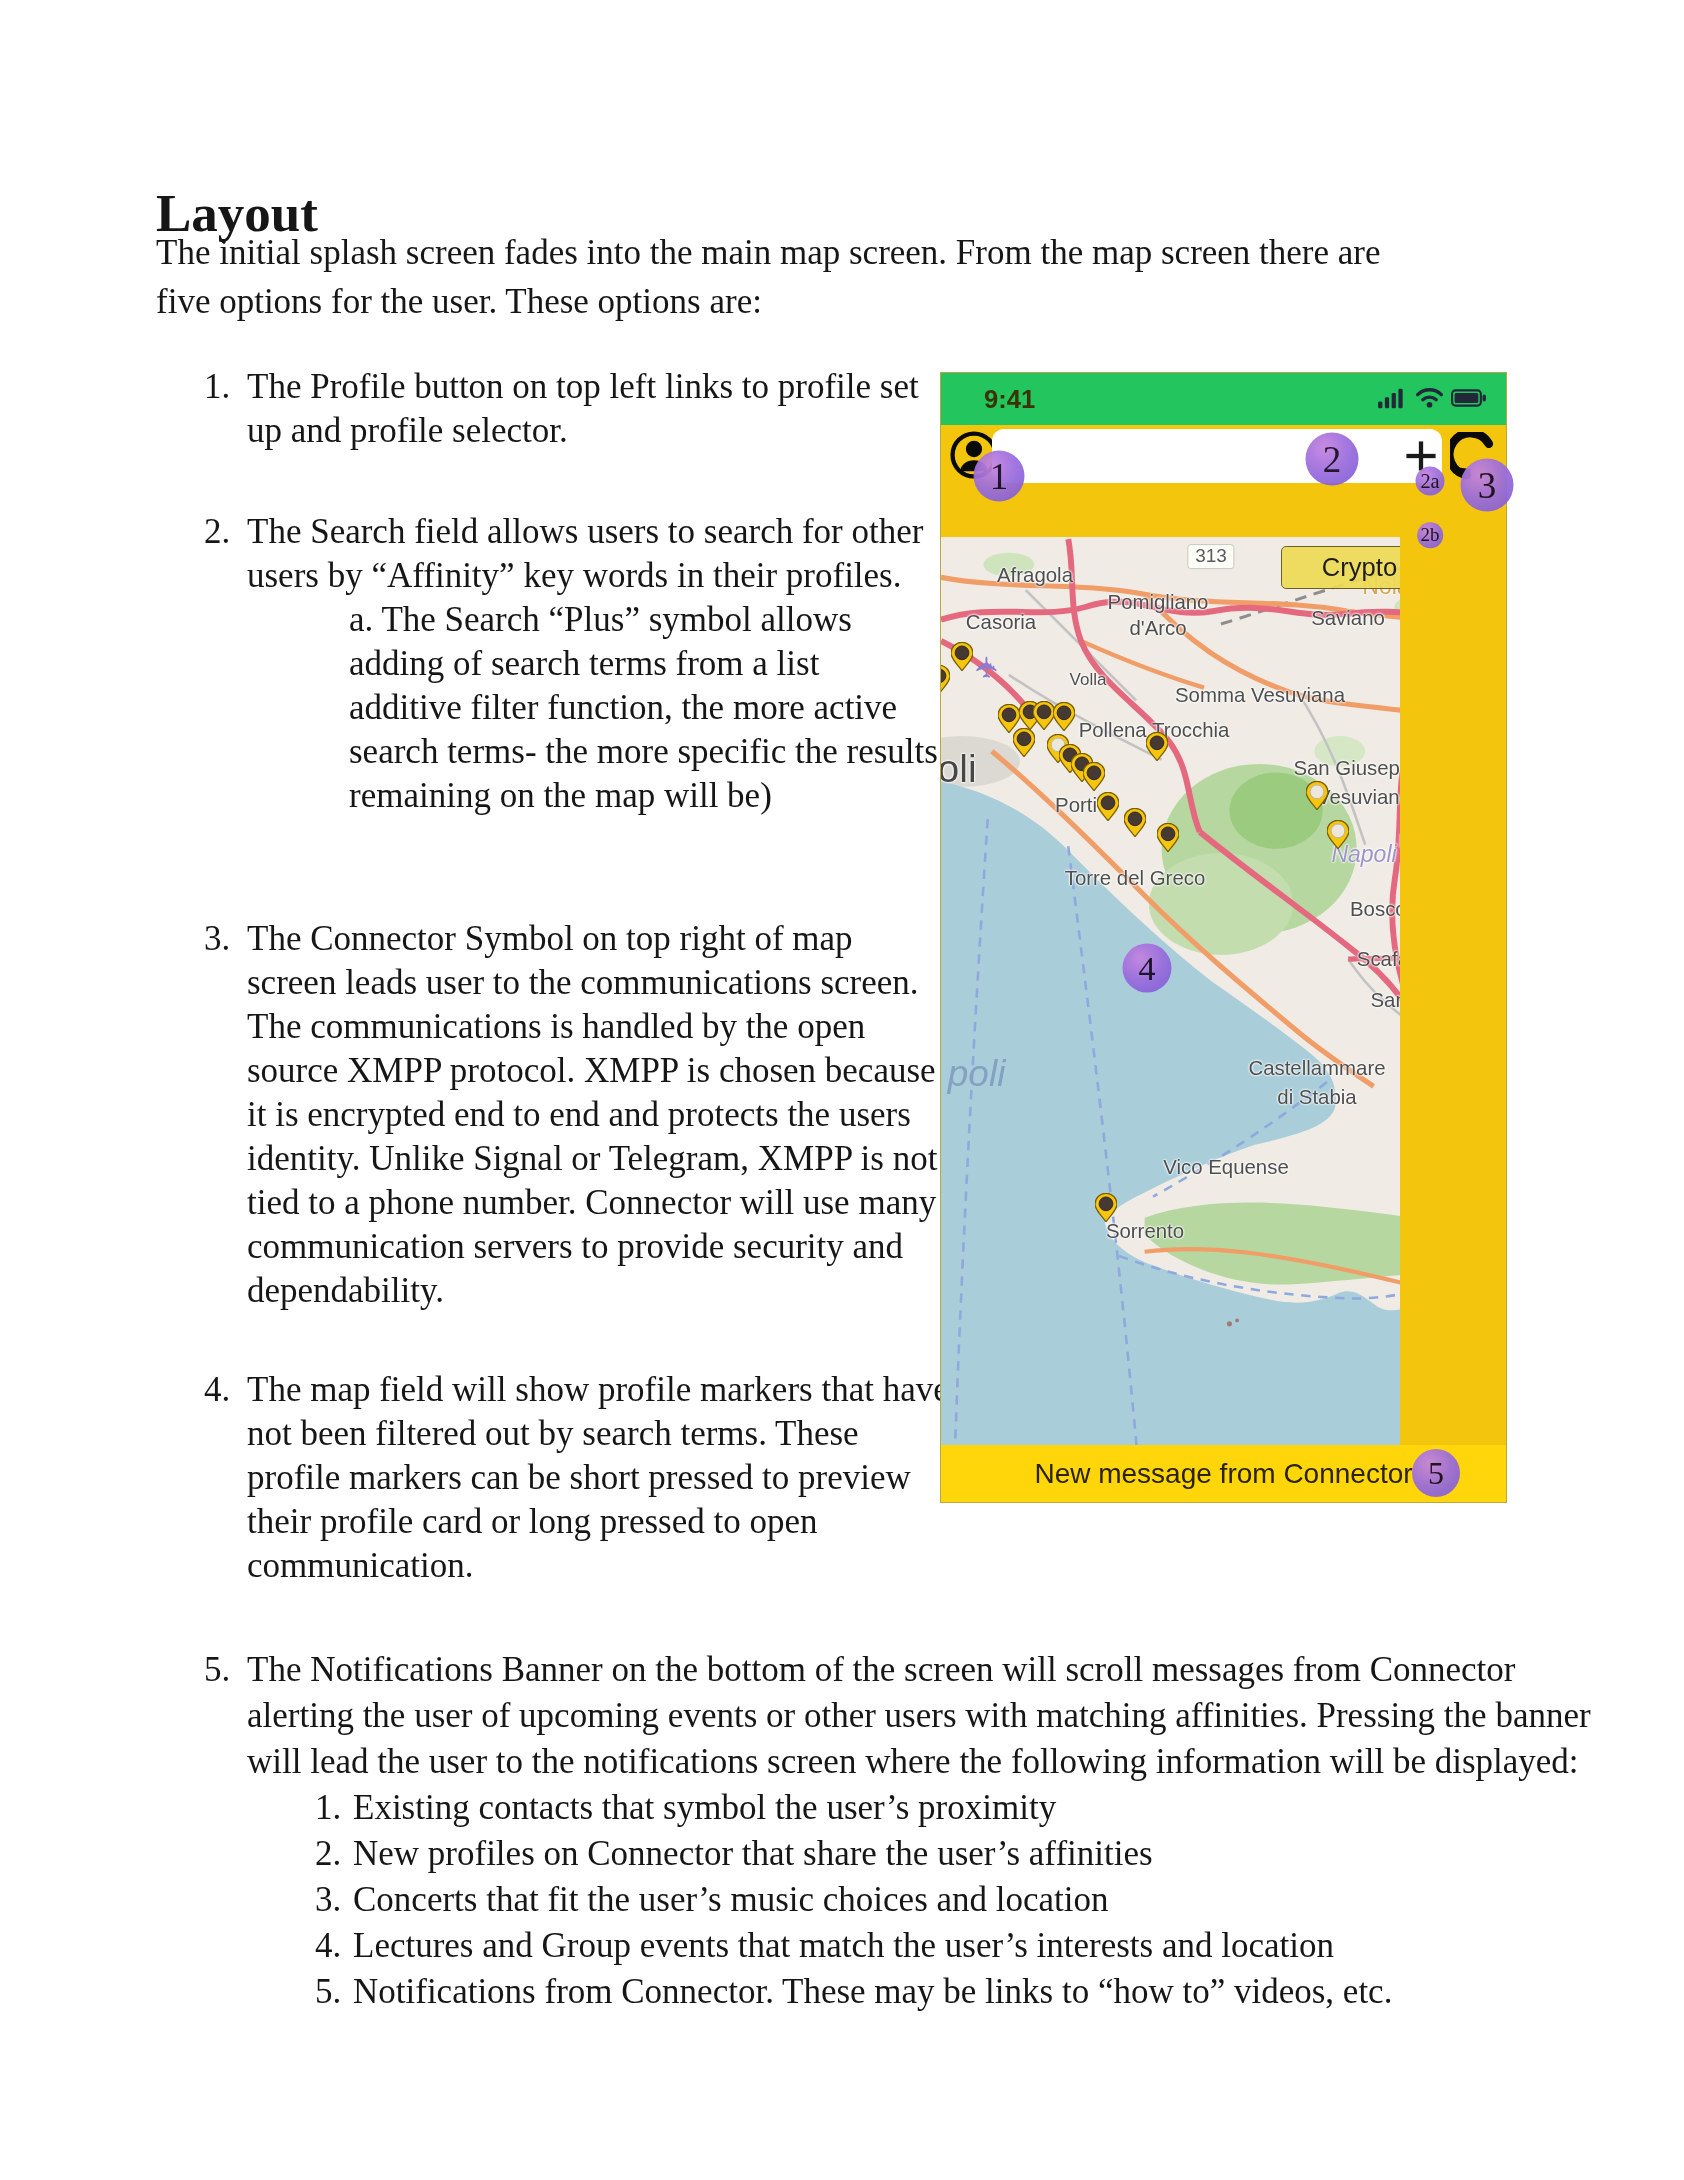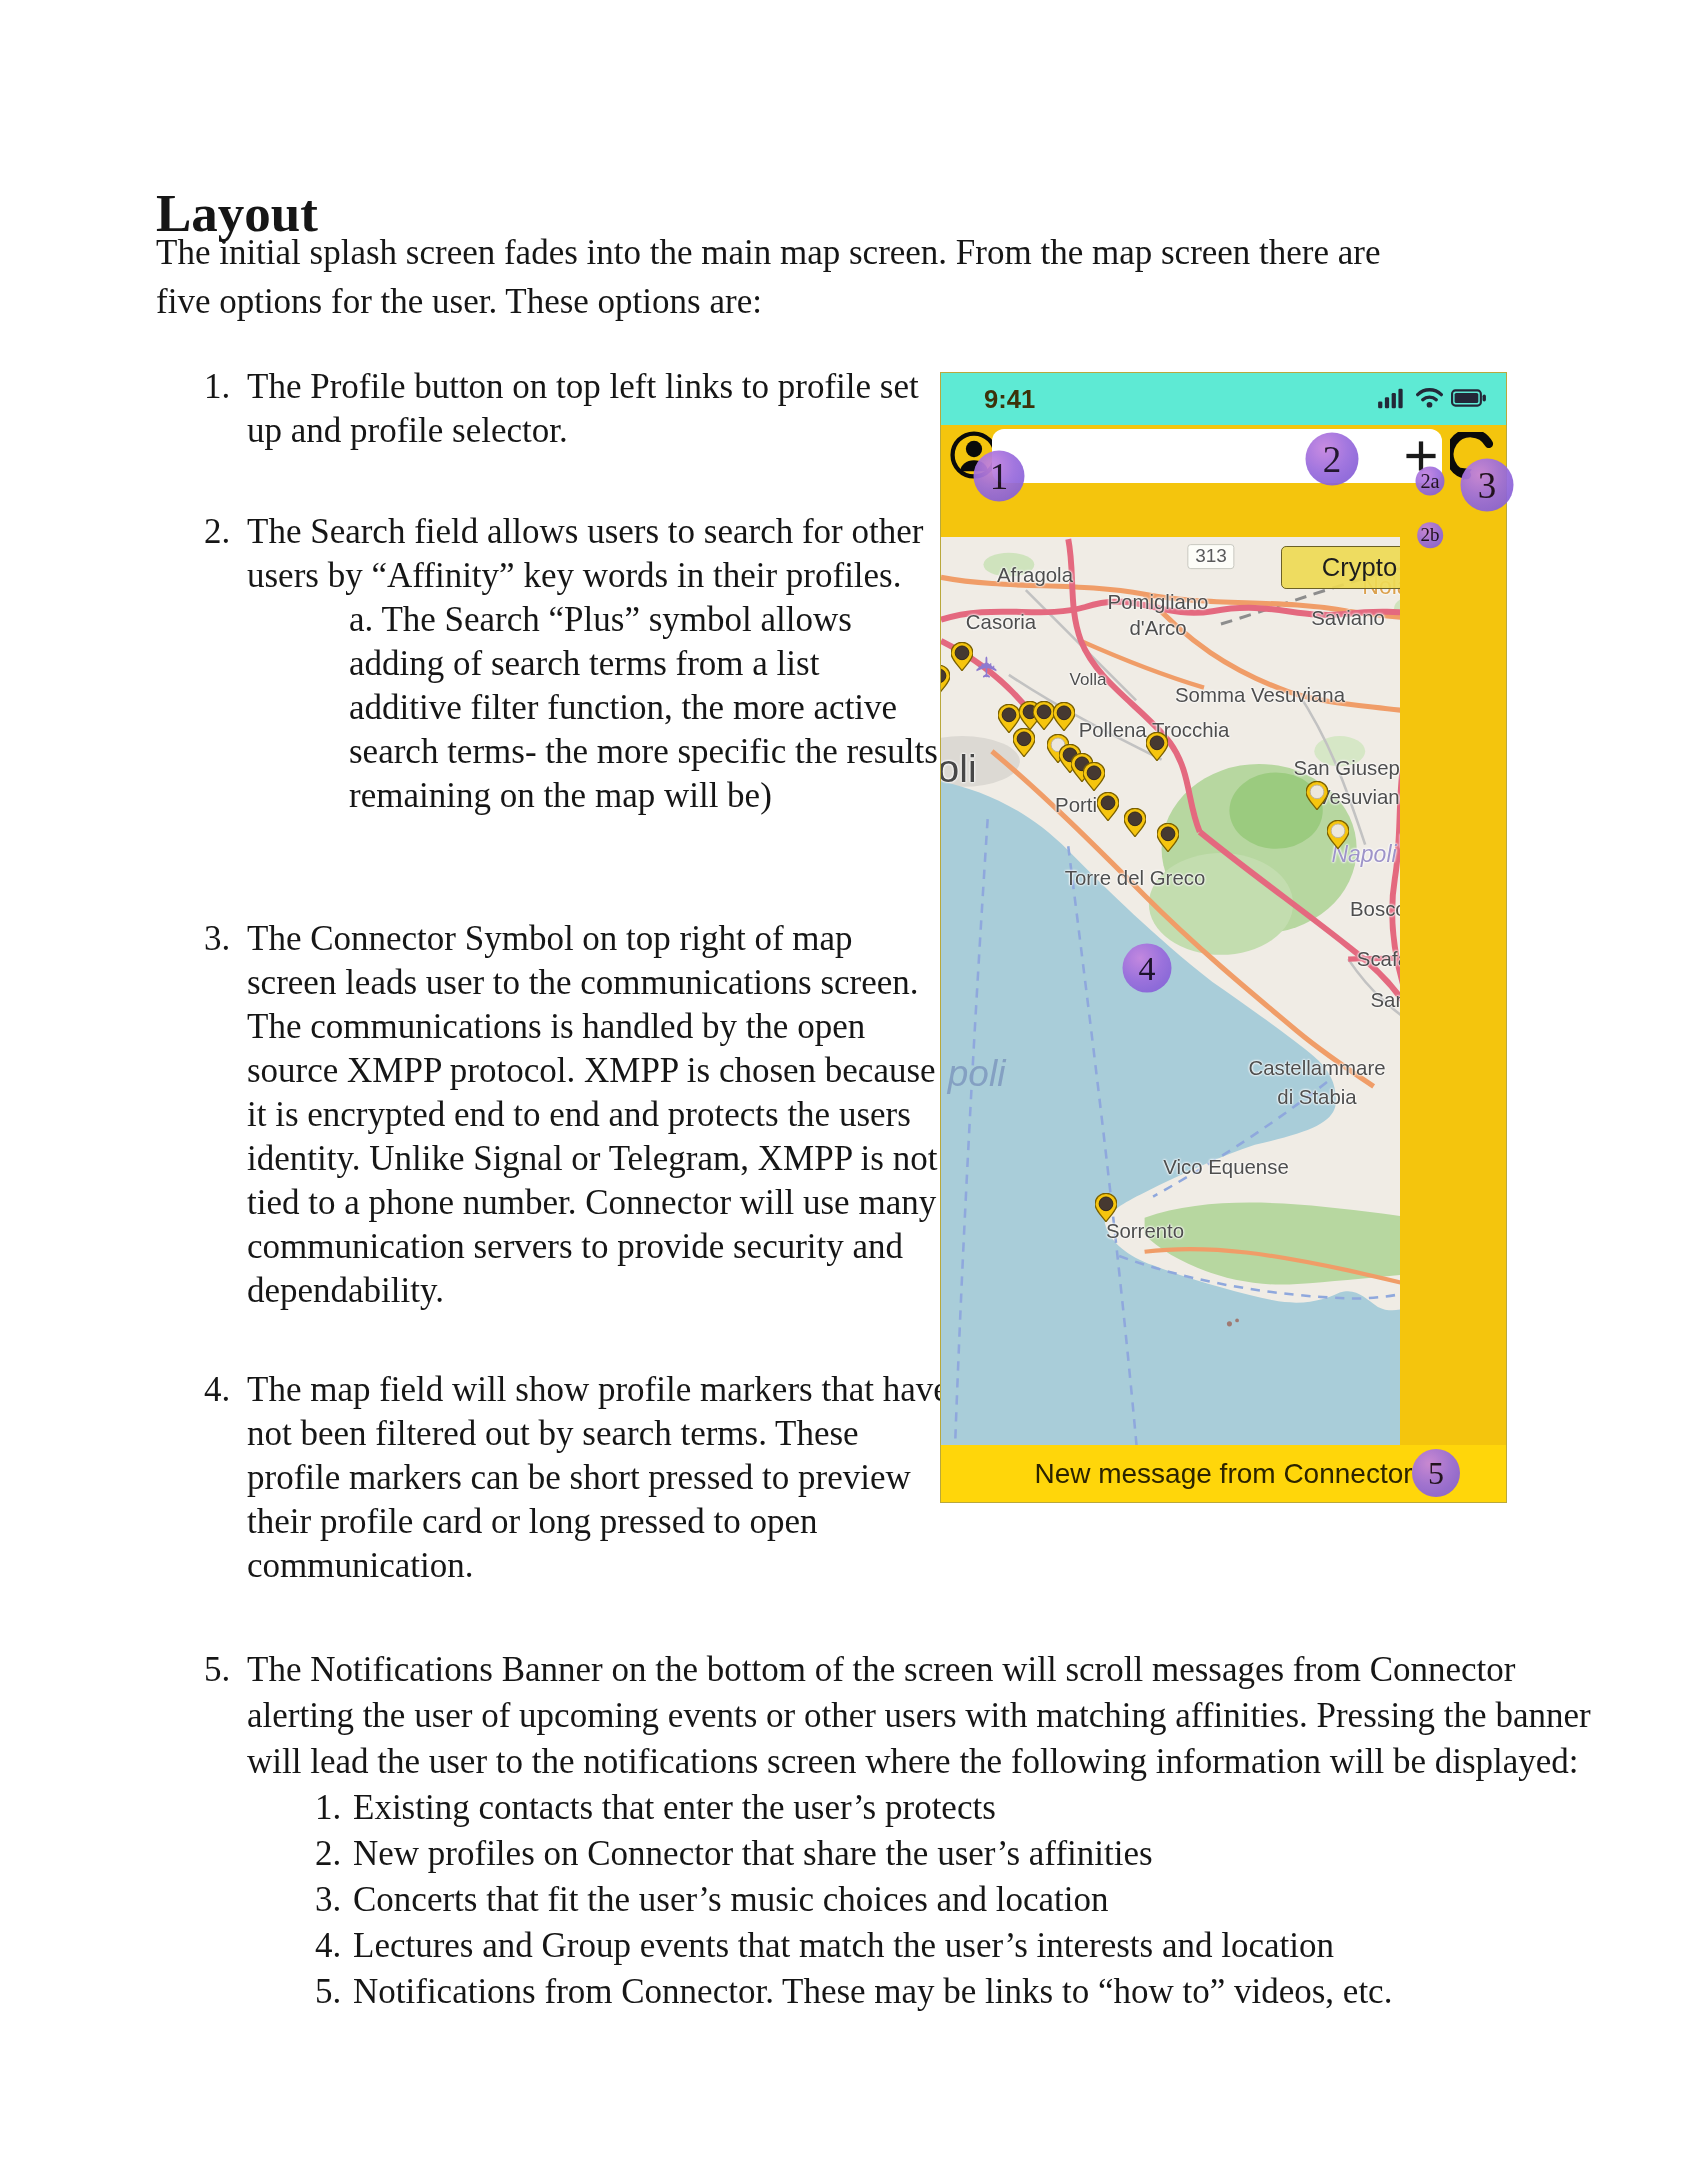--- a/index.html
+++ b/index.html
@@ -12,21 +12,21 @@
   .doc-line{white-space:nowrap;}
   .doc-sublines{margin-left:102px;}
   .item-1{top:365px}.item-2{top:510px}.item-3{top:917px}.item-4{top:1368px}
   .item-5{top:1647px;line-height:46px;}
   .sub-item{display:flex;}
   .sub-num{width:38px;margin-left:68px;flex:none;}
 
   
   .phone{position:absolute;left:940px;top:372px;width:565px;height:1129px;background:#f4c50d;
          font-family:"Liberation Sans", sans-serif;border:0.9px solid #b9a83c;box-sizing:content-box;}
-  .statusbar{position:absolute;left:0;top:0;width:100%;height:64px;background:#5eead4;}
+  .statusbar{position:absolute;left:0;top:0;width:100%;height:64px;background:#22c55e;}
   .status-time{position:absolute;left:43px;top:12px;font-size:25.6px;font-weight:bold;color:#3c320a;}
   .status-icons{position:absolute;right:19px;top:13.6px;display:flex;gap:8.5px;align-items:center;}
   .toolbar{position:absolute;left:0;top:52px;width:100%;height:64px;background:#f4c50d;}
   .profile-btn{position:absolute;left:3.4px;top:5.1px;width:48px;height:48px;}
   .search-field{position:absolute;left:51px;top:4.3px;width:450px;height:54px;background:#ffffff;
                 border:none;border-radius:12px;font-size:25.6px;padding:0 51px 0 17px;box-sizing:border-box;outline:none;
                 font-family:"Liberation Sans",sans-serif;}
   .plus-btn{position:absolute;left:458px;top:6.8px;width:43px;height:49px;background:none;border:none;cursor:pointer;padding:0;}
   .plus-btn svg{display:block;margin:auto;}
   .connector-btn{position:absolute;left:509px;top:6.8px;width:49px;height:51px;background:none;border:none;cursor:pointer;padding:0;}
@@ -115,21 +115,21 @@
         </div>
       </div>
       <div class="doc-item item-5">
         <span class="doc-num">5.</span>
         <div>
           <div class="doc-line">The Notifications Banner on the bottom of the screen will scroll messages from Connector</div>
           <div class="doc-line">alerting the user of upcoming events or other users with matching affinities. Pressing the banner</div>
           <div class="doc-line">will lead the user to the notifications screen where the following information will be displayed:</div>
           <div class="sub-item">
             <span class="sub-num">1.</span>
-            <span class="doc-line">Existing contacts that enter the user’s protects</span>
+            <span class="doc-line">Existing contacts that symbol the user’s proximity</span>
           </div>
           <div class="sub-item">
             <span class="sub-num">2.</span>
             <span class="doc-line">New profiles on Connector that share the user’s affinities</span>
           </div>
           <div class="sub-item">
             <span class="sub-num">3.</span>
             <span class="doc-line">Concerts that fit the user’s music choices and location</span>
           </div>
           <div class="sub-item">

